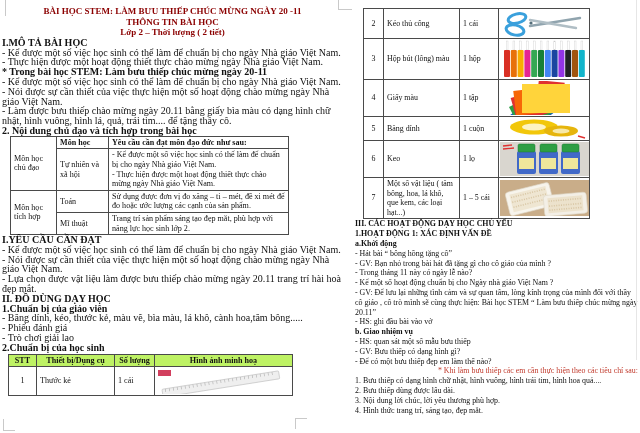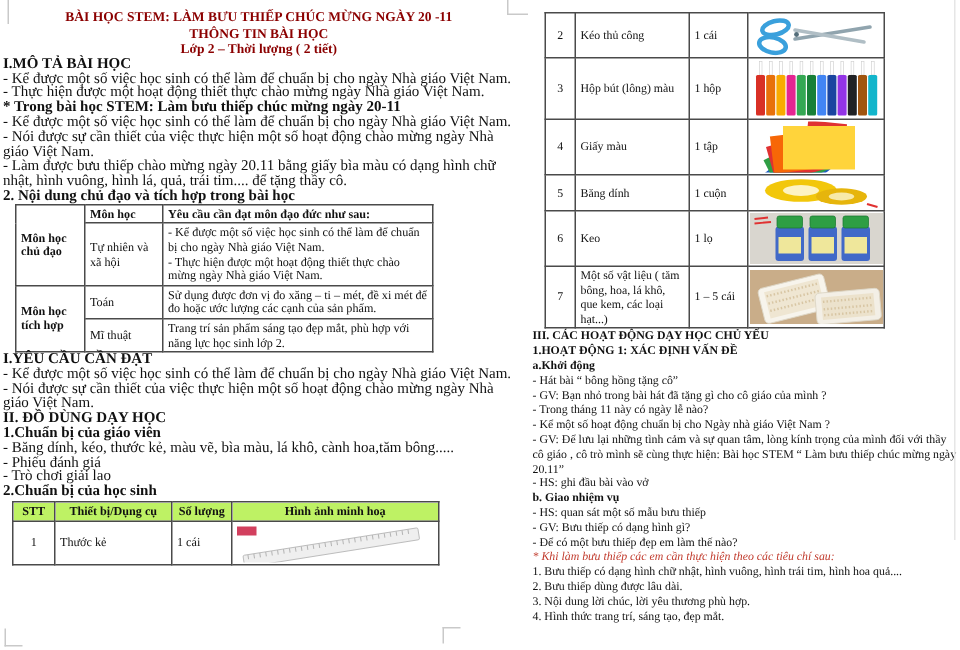--- a/index.html
+++ b/index.html
@@ -7,27 +7,27 @@
           font-family:"Liberation Serif", serif;color:#111;}
   
   .page-left{position:absolute;left:2px;top:0;width:341px;}
   .page-right{position:absolute;left:355px;top:0;width:283px;}
   p{margin:0;}
   .pl p{font-size:10px;line-height:9.8px;}
   .pr p{font-size:7.9px;line-height:9.8px;}
   .b{font-weight:bold;}
   .titles{padding-top:6px;text-align:center;color:#8B0000;font-weight:bold;}
   .titles p{font-size:9px;line-height:10.6px;}
-  .crit{color:#c0392b;font-style:italic;}
+  .crit{color:#c0392b;text-align:right;}
   
   table{border-collapse:collapse;table-layout:fixed;}
   td,th{border:1px solid #4a4a4a;font-size:8.1px;line-height:9.6px;padding:1px 3px;
         overflow:hidden;vertical-align:middle;text-align:left;font-weight:normal;}
   .subject-table{width:278px;margin-left:8px;}
-  .subject-table .grp{font-weight:bold;vertical-align:middle;}
+  .subject-table .grp{font-weight:normal;vertical-align:middle;}
   .subject-table .req{vertical-align:top;white-space:pre-line;}
   .equip-head th{background:#bef264;font-weight:bold;text-align:center;}
   .equip-table-l{width:284px;margin-left:6px;margin-top:1px;}
   .equip-table-r{width:226px;margin-left:8px;margin-top:8px;}
   .equip-table-r td{font-size:7.9px;}
   td.num{text-align:center;}
   td.img{padding:1px;background:#fff;}
   td.img svg{display:block;}
   
   .mark{position:absolute;}
@@ -83,20 +83,21 @@
       <tr>
         <td>Mĩ thuật</td>
         <td class="req">Trang trí sản phẩm sáng tạo đẹp mắt, phù hợp với năng lực học sinh lớp 2.</td>
       </tr>
     </tbody>
       </table>
 
     <p class="b">I.YÊU CẦU CẦN ĐẠT</p>
     <p>- Kể được một số việc  học sinh có thể làm để chuẩn bị cho ngày Nhà giáo Việt Nam.</p>
     <p>- Nói được sự cần thiết của việc thực hiện một số hoạt động chào mừng ngày Nhà giáo Việt Nam.</p>
+    <p>- Lựa chọn được vật liệu làm được bưu thiếp chào mừng ngày 20.11 trang trí hài hoà đẹp mắt.</p>
     <p class="b">II. ĐỒ DÙNG DẠY HỌC</p>
     <p class="b">1.Chuẩn bị của giáo viên</p>
     <p>- Băng dính, kéo, thước kẻ, màu vẽ, bìa màu, lá khô, cành hoa,tăm bông.....</p>
     <p>- Phiếu đánh giá</p>
     <p>- Trò chơi giải lao</p>
     <p class="b">2.Chuẩn bị của học sinh</p>
 
     <table class="equip-table-l">
       <colgroup>
           <col style="width:28px">

